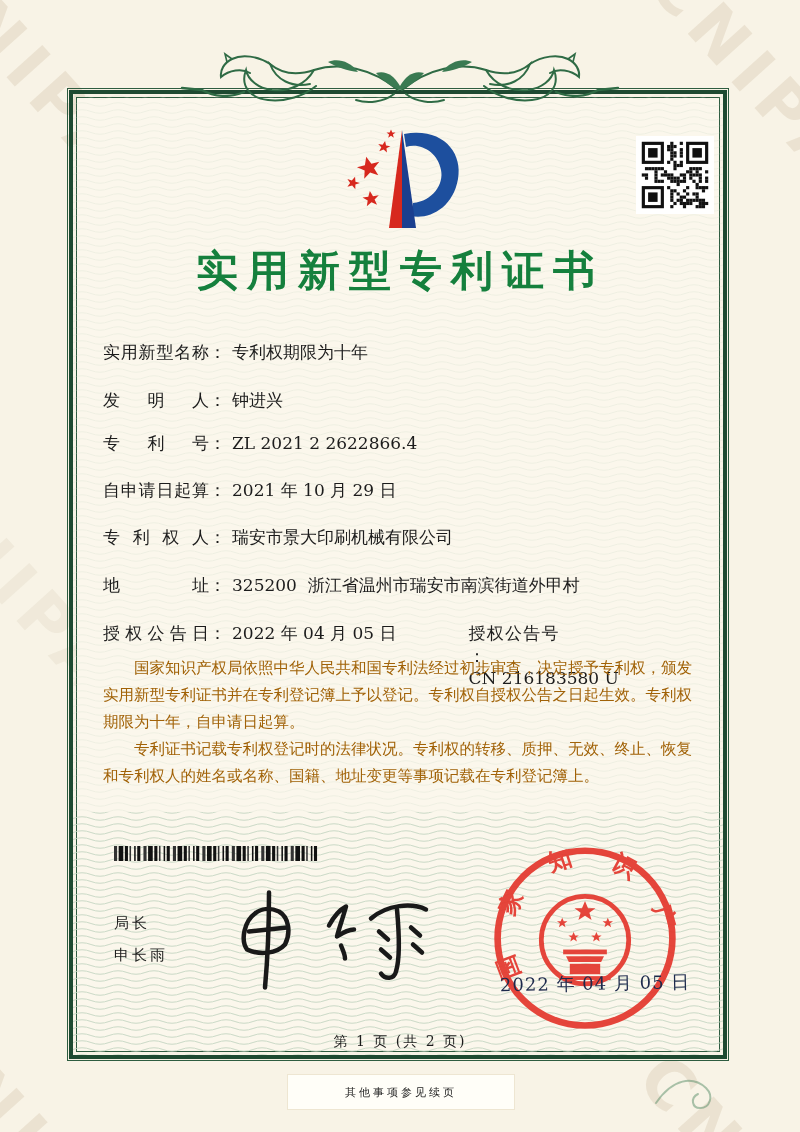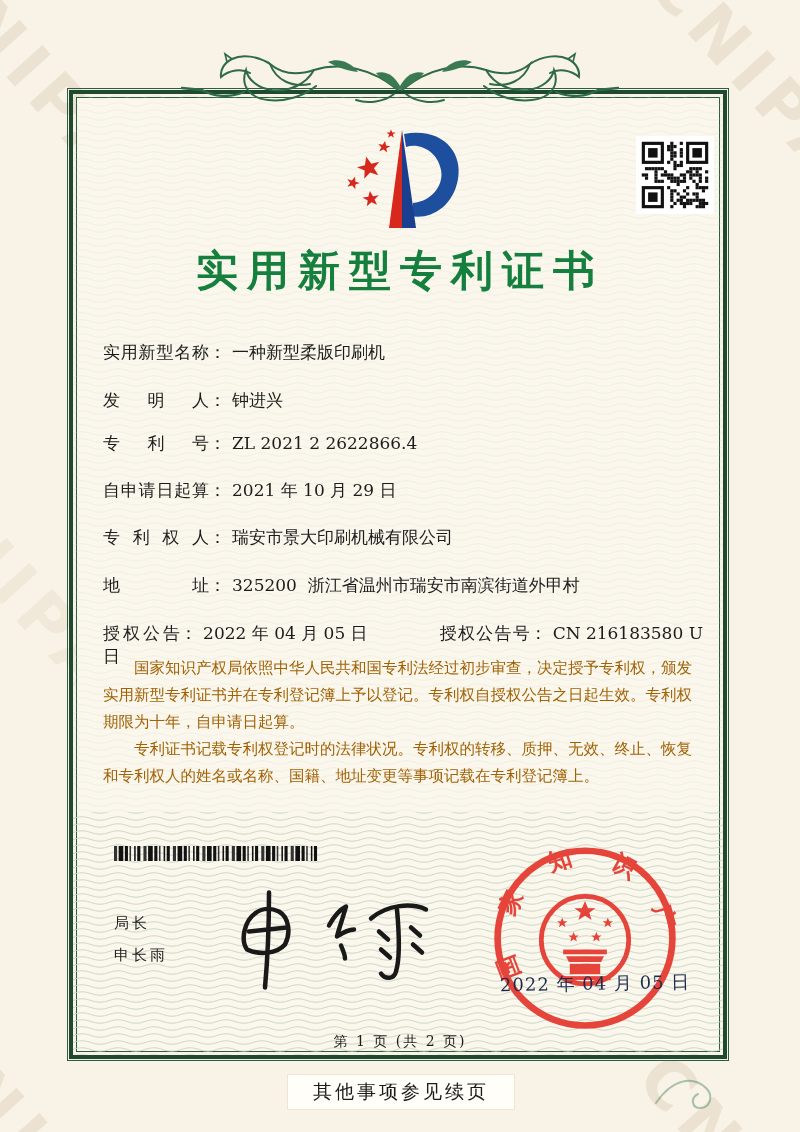--- a/index.html
+++ b/index.html
@@ -19,39 +19,39 @@
   .cert-no{position:absolute;left:103px;top:136px;font-size:17px;white-space:pre;letter-spacing:3px;}
   .logo{position:absolute;left:330px;top:126px;}
   .qr{position:absolute;left:636px;top:136px;width:78px;height:78px;background:#fff;padding:3px;box-sizing:border-box;}
   .title{position:absolute;left:0;top:243px;width:800px;text-align:center;
          font-size:42px;font-weight:bold;letter-spacing:9px;color:#15803d;}
   
   .field-row{position:absolute;left:103px;width:600px;height:24px;font-size:17px;display:flex;align-items:baseline;}
   .flabel{display:inline-block;width:106px;text-align:justify;text-align-last:justify;}
   .fcolon{display:inline-block;margin-right:6px;}
   .fvalue{white-space:pre;}
-  .pair2{margin-left:72px;display:flex;align-items:baseline;}
+  .pair2{margin-left:72px;display:flex;align-items:baseline;flex-direction:column;}
   .pair2 .flabel{width:90px;}
   
   .body-text{position:absolute;left:103px;top:656px;width:596px;font-size:15.5px;line-height:1.74;color:#a16207;font-family:Liberation Mono, monospace;}
   .body-text p{margin:0;text-indent:2em;}
   
   .barcode{position:absolute;left:114px;top:846px;}
   .sig-role{position:absolute;left:114px;top:914px;font-size:15px;letter-spacing:3px;}
   .sig-name{position:absolute;left:114px;top:946px;font-size:15px;letter-spacing:3px;}
   .signature{position:absolute;left:225px;top:886px;}
   
   .seal{position:absolute;left:490px;top:843px;opacity:.93;}
   .seal-date{position:absolute;left:500px;top:972px;width:150px;font-size:18px;letter-spacing:1px;
              color:#1d2a4c;white-space:pre;transform:rotate(-1deg);font-weight:500;}
   
   .page-num{position:absolute;left:0;top:1033px;width:800px;text-align:center;font-size:14px;letter-spacing:2px;}
   .footer-note{position:absolute;left:287px;top:1074px;width:226px;height:34px;background:#fffef8;
                border:1px solid #eee6d2;display:flex;align-items:center;justify-content:center;
-               font-size:19px;letter-spacing:3px;}
+               font-size:11px;letter-spacing:3px;}
   .ornament{position:absolute;left:180px;top:50px;}
   .corner-flourish{position:absolute;left:648px;top:1058px;}
 </style>
 </head>
 <body>
 
 <div id="page">
 
   <div class="wm" style="left:-35px;top:-60px;">CNIPA</div>
   <div class="wm" style="left:690px;top:-55px;">CNIPA</div>
@@ -235,21 +235,21 @@
       <rect x="61.285714285714285" y="71.57142857142857" width="3.4285714285714284" height="3.4285714285714284" fill="#111"></rect>
       <rect x="64.71428571428571" y="71.57142857142857" width="3.4285714285714284" height="3.4285714285714284" fill="#111"></rect>
       <rect x="68.14285714285714" y="71.57142857142857" width="3.4285714285714284" height="3.4285714285714284" fill="#111"></rect>
     </svg>
 
   <div class="title">实用新型专利证书</div>
 
   <div class="field-row" style="top:341px">
     <span class="flabel">实用新型名称</span>
       <span class="fcolon">：</span>
-      <span class="fvalue">一种新型柔版印刷机</span>
+      <span class="fvalue">专利权期限为十年</span>
   </div>
   <div class="field-row" style="top:389px">
     <span class="flabel">发明人</span>
       <span class="fcolon">：</span>
       <span class="fvalue">钟进兴</span>
   </div>
   <div class="field-row" style="top:432px">
     <span class="flabel">专利号</span>
       <span class="fcolon">：</span>
       <span class="fvalue">ZL 2021 2 2622866.4</span>

